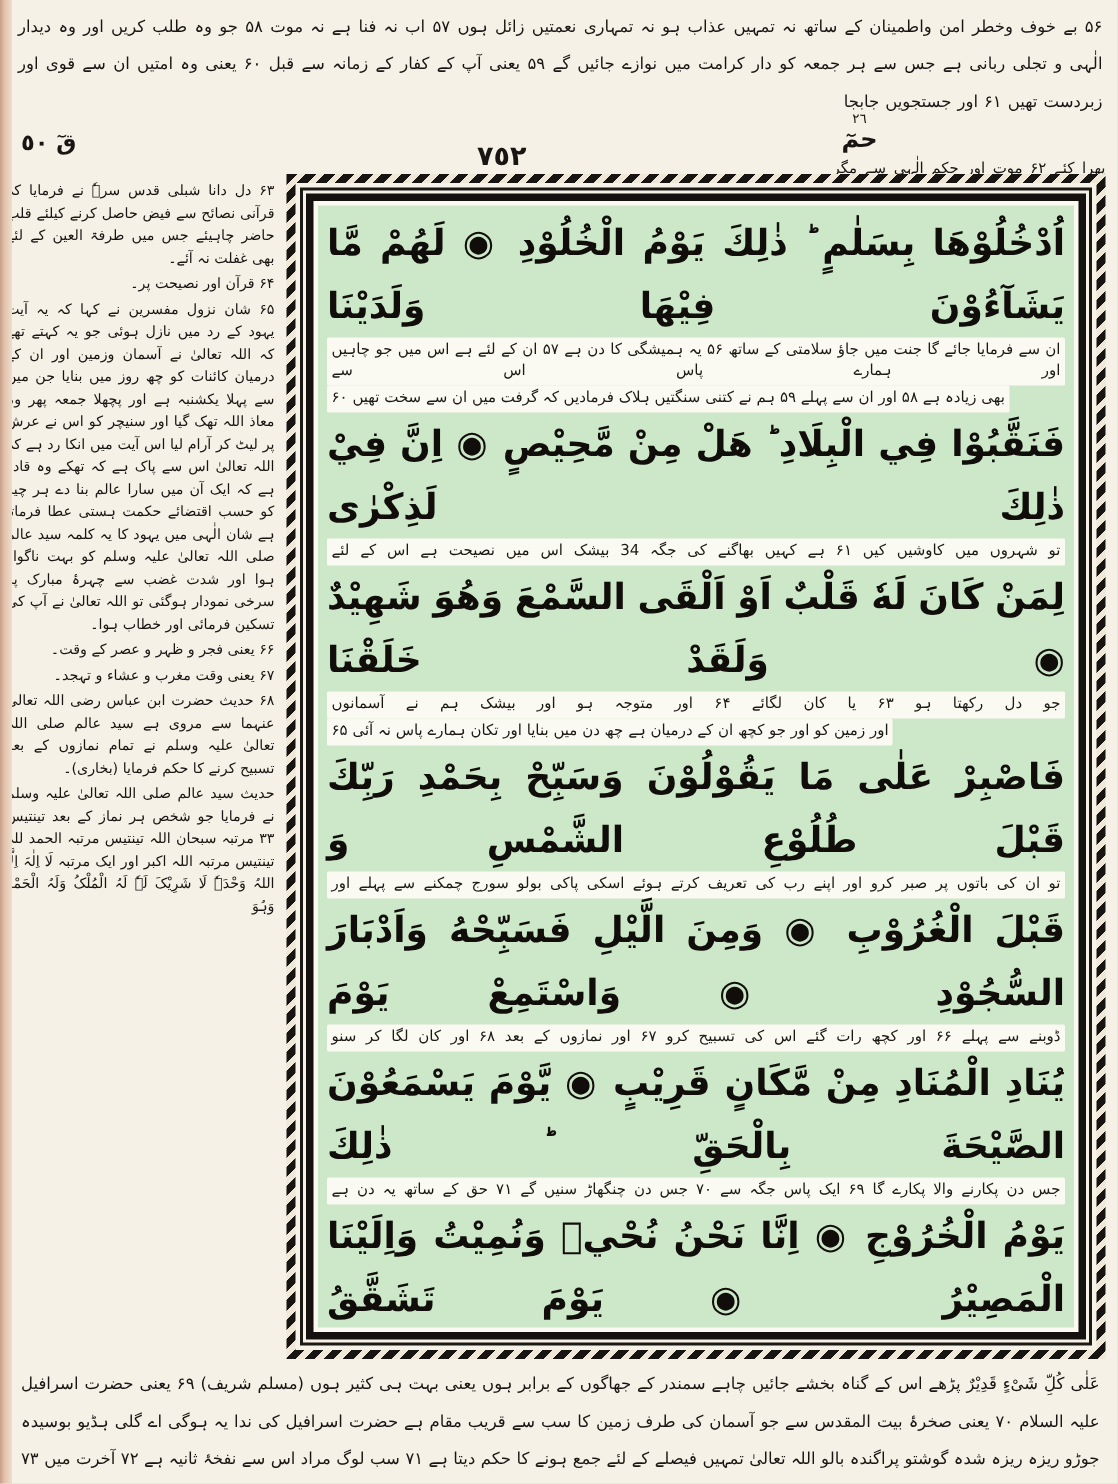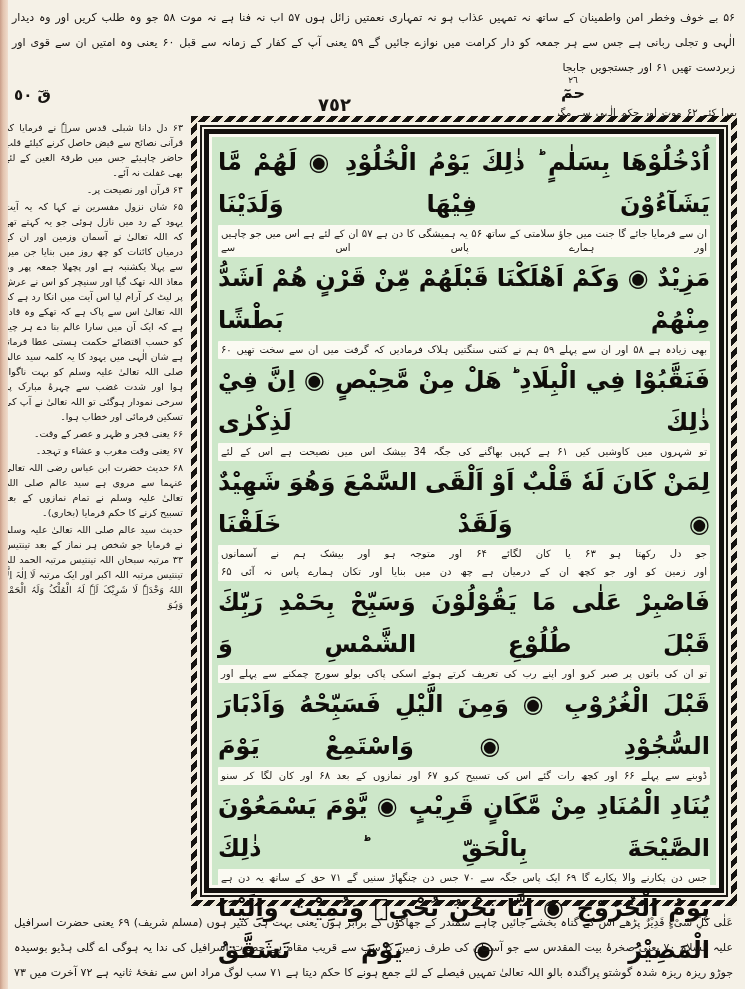--- a/index.html
+++ b/index.html
@@ -47,21 +47,21 @@
     position:absolute;top:116px;right:8px;width:546px;height:790px;
     background:repeating-linear-gradient(135deg,#171411 0 5px,#efe8d8 5px 9px);
     padding:6px;box-sizing:border-box;
   }
   .f1{background:#f6f2e8;padding:3px;height:100%;box-sizing:border-box;}
   .f2{border:2px solid #1c1814;padding:2px;height:100%;box-sizing:border-box;background:#f6f2e8;}
   .f3{border:5px solid #14110e;padding:3px;height:100%;box-sizing:border-box;background:#fbf9f1;}
   .green-area{
     background:#cde7c9;height:100%;box-sizing:border-box;
     padding:4px 6px;
-    display:flex;flex-direction:column;justify-content:space-between;
+    display:flex;flex-direction:column;justify-content:space-between;align-items:flex-end;
   }
   .ayah-row{display:block;}
   .arabic{
     font-size:24px;font-weight:bold;line-height:42px;
     text-align:justify;text-align-last:justify;
     word-spacing:-1px;color:#100d0a;
   }
   .urdu{
     background:#fbfaf2;
     font-size:10px;line-height:14px;padding:2px 3px;
@@ -112,21 +112,20 @@
    <div class="f1">
     <div class="f2">
      <div class="f3">
       <div class="green-area">
 
         <div class="ayah-row">
           <div class="arabic">اُدْخُلُوْهَا بِسَلٰمٍ ؕ ذٰلِكَ يَوْمُ الْخُلُوْدِ ◉ لَهُمْ مَّا يَشَآءُوْنَ فِيْهَا وَلَدَيْنَا</div>
           <div class="urdu">ان سے فرمایا جائے گا جنت میں جاؤ سلامتی کے ساتھ ۵۶ یہ ہمیشگی کا دن ہے ۵۷ ان کے لئے ہے اس میں جو چاہیں اور ہمارے پاس اس سے</div>
         </div>
         <div class="ayah-row">
-          <div class="arabic">مَزِيْدٌ ◉ وَكَمْ اَهْلَكْنَا قَبْلَهُمْ مِّنْ قَرْنٍ هُمْ اَشَدُّ مِنْهُمْ بَطْشًا</div>
           <div class="urdu">بھی زیادہ ہے ۵۸ اور ان سے پہلے ۵۹ ہم نے کتنی سنگتیں ہلاک فرمادیں کہ گرفت میں ان سے سخت تھیں ۶۰</div>
         </div>
         <div class="ayah-row">
           <div class="arabic">فَنَقَّبُوْا فِي الْبِلَادِ ؕ هَلْ مِنْ مَّحِيْصٍ ◉ اِنَّ فِيْ ذٰلِكَ لَذِكْرٰى</div>
           <div class="urdu">تو شہروں میں کاوشیں کیں ۶۱ ہے کہیں بھاگنے کی جگہ 34 بیشک اس میں نصیحت ہے اس کے لئے</div>
         </div>
         <div class="ayah-row">
           <div class="arabic">لِمَنْ كَانَ لَهٗ قَلْبٌ اَوْ اَلْقَى السَّمْعَ وَهُوَ شَهِيْدٌ ◉ وَلَقَدْ خَلَقْنَا</div>
           <div class="urdu">جو دل رکھتا ہو ۶۳ یا کان لگائے ۶۴ اور متوجہ ہو اور بیشک ہم نے آسمانوں</div>
         </div>

